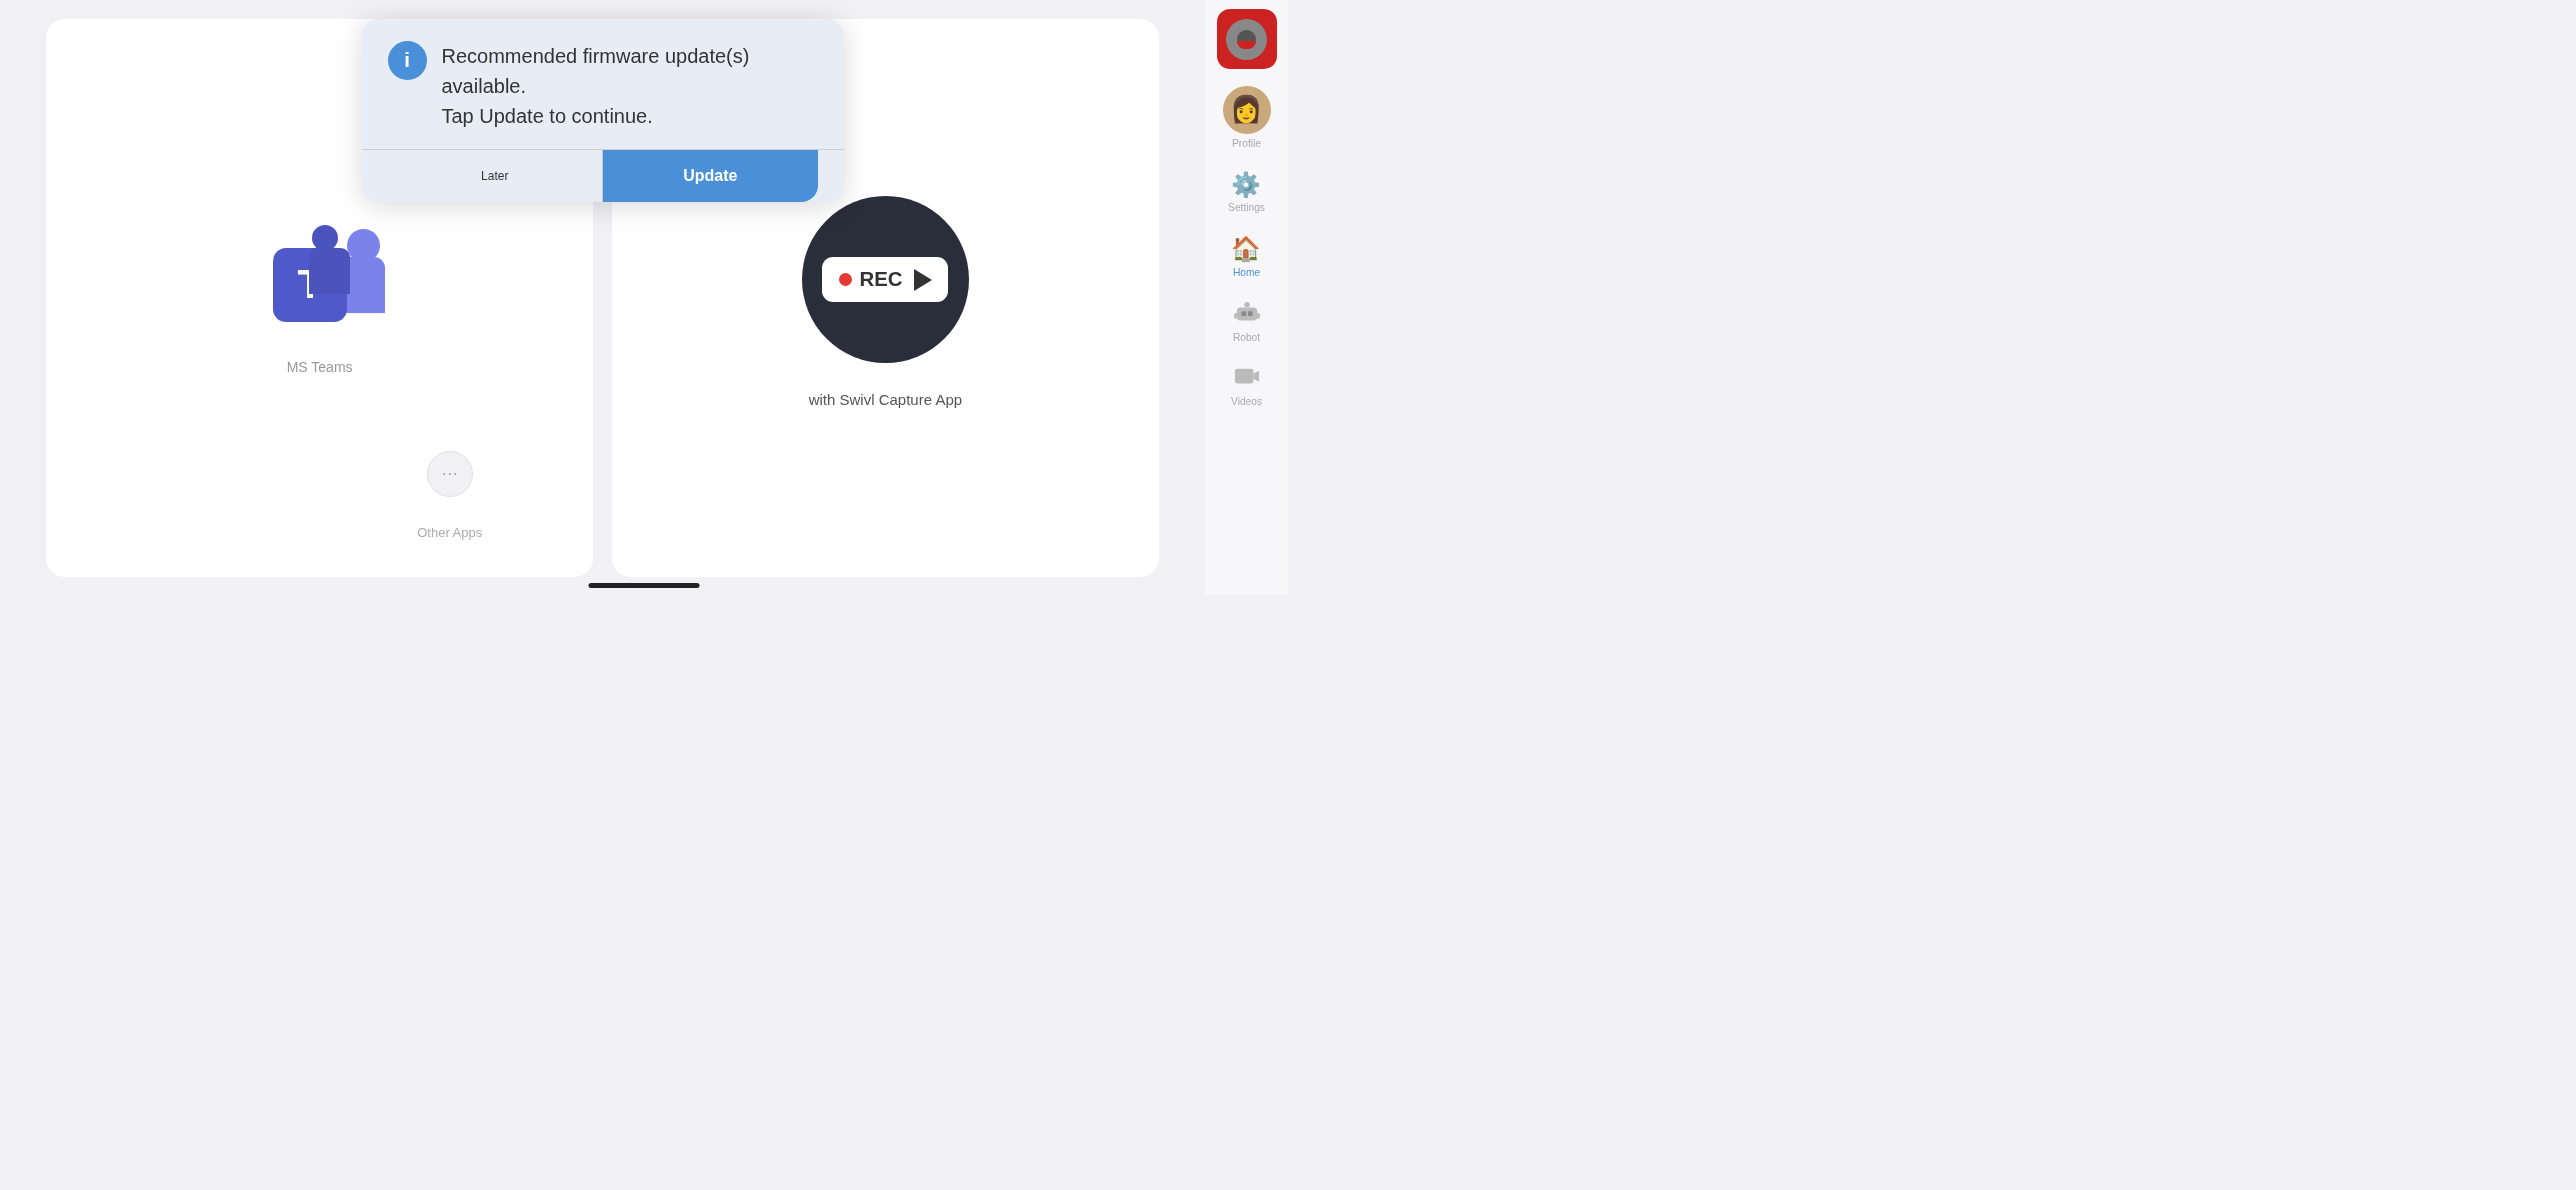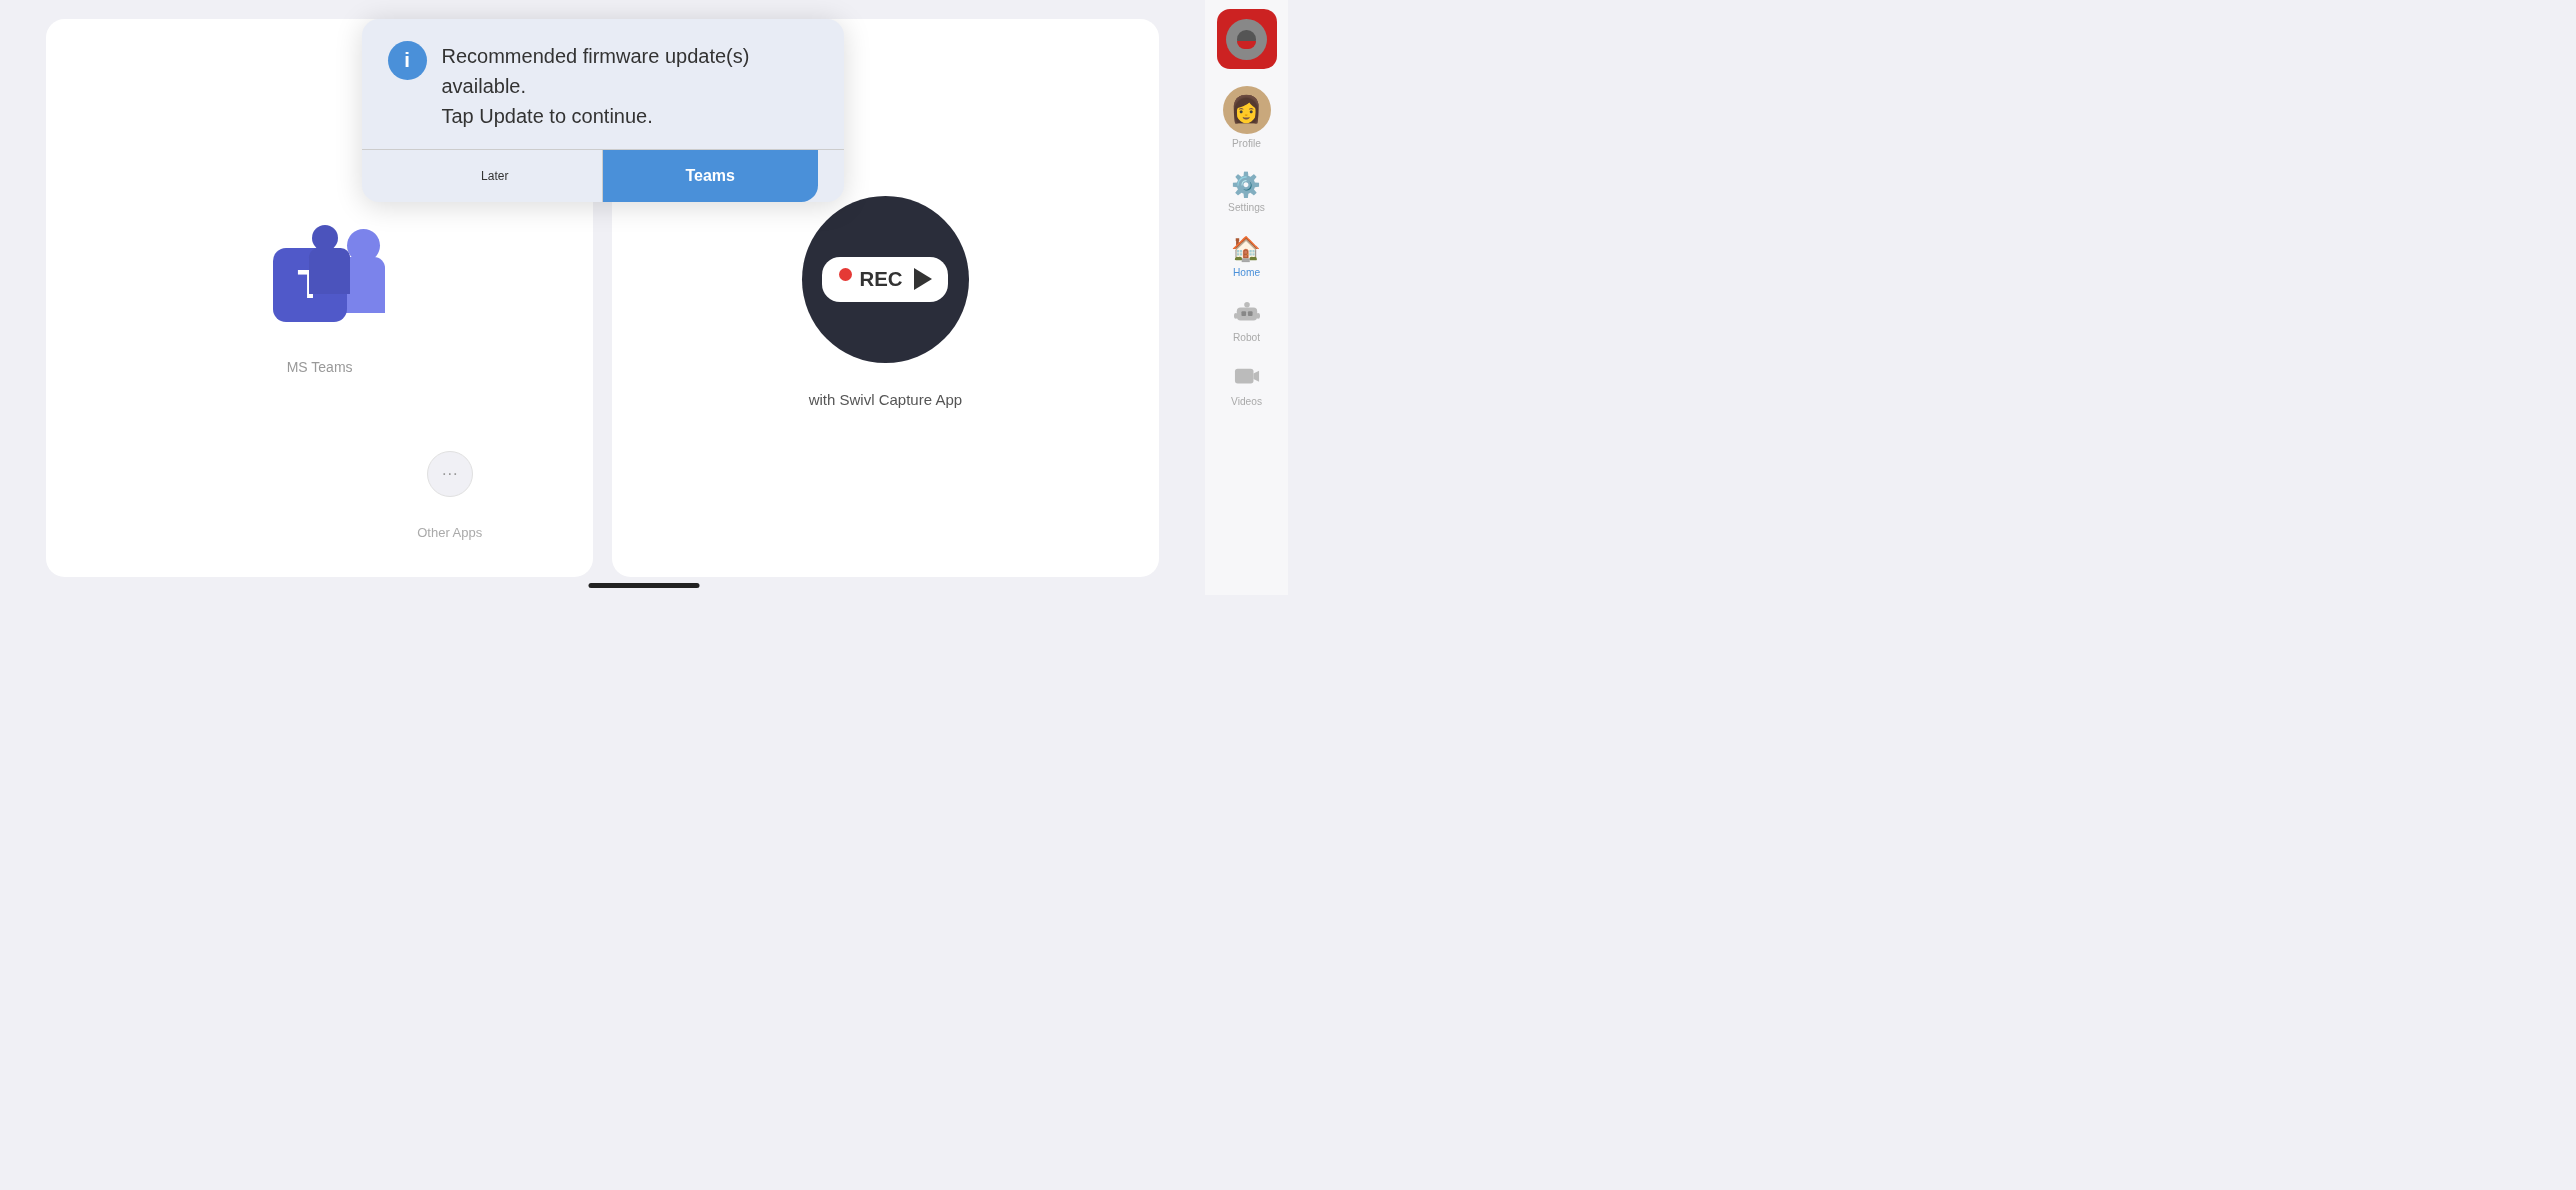--- a/index.html
+++ b/index.html
@@ -197,23 +197,24 @@
       background: #2a2d3a;
       border-radius: 50%;
       display: flex;
       align-items: center;
       justify-content: center;
       margin-bottom: 9.3px;
     }
 
     .rec-badge {
       background: white;
-      border-radius: 18px;
+      border-radius: 11px;
       padding: 11px 16.7px;
       display: flex;
+      align-items: center;
       gap: 7.4px;
     }
 
     .rec-dot {
       width: 13px;
       height: 13px;
       background: #e53935;
       border-radius: 50%;
     }
 
@@ -508,19 +509,19 @@
         <span>i</span>
       </div>
       <div class="modal-text">
         <span>Recommended firmware update(s) available.</span><br>
         <span>Tap Update to continue.</span>
       </div>
     </div>
     <div class="modal-divider"></div>
     <div class="modal-buttons">
       <button class="modal-btn-later">Later</button>
-      <button class="modal-btn-update">Teams</button>
+      <button class="modal-btn-update">Update</button>
     </div>
   </div>
 </div>
 
 <div class="bottom-bar"></div>
 
 
 </body></html>

